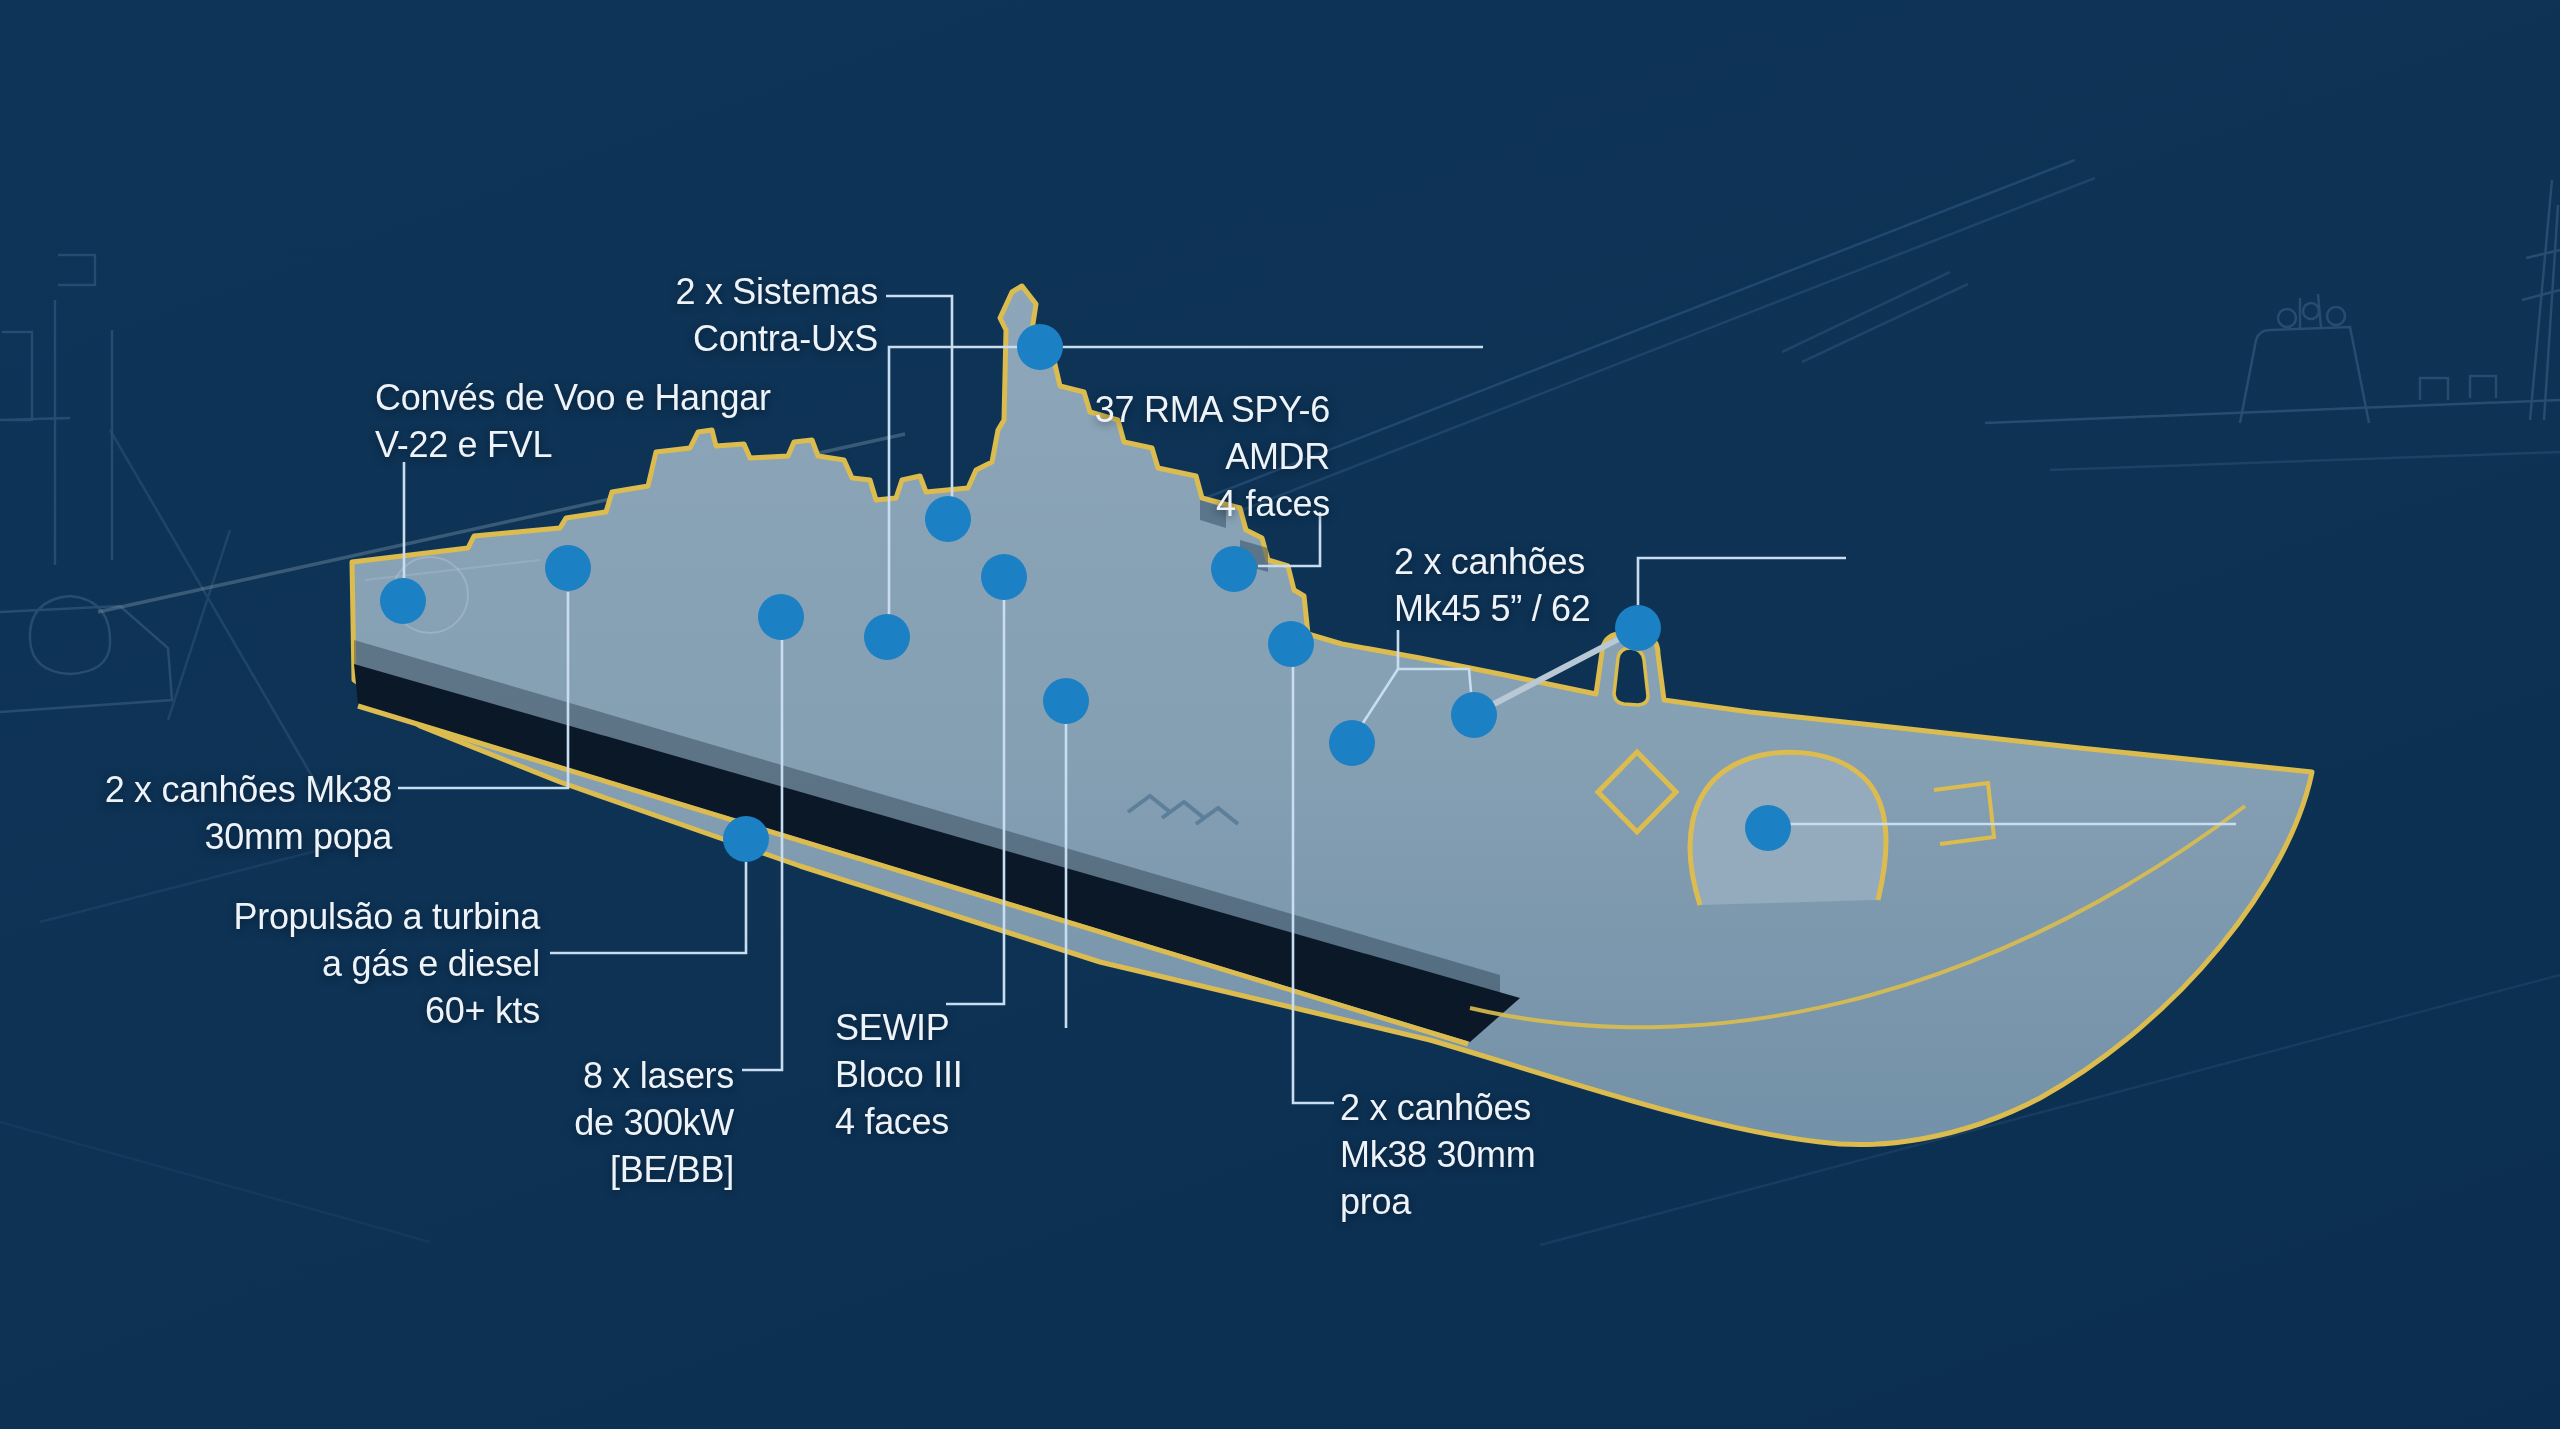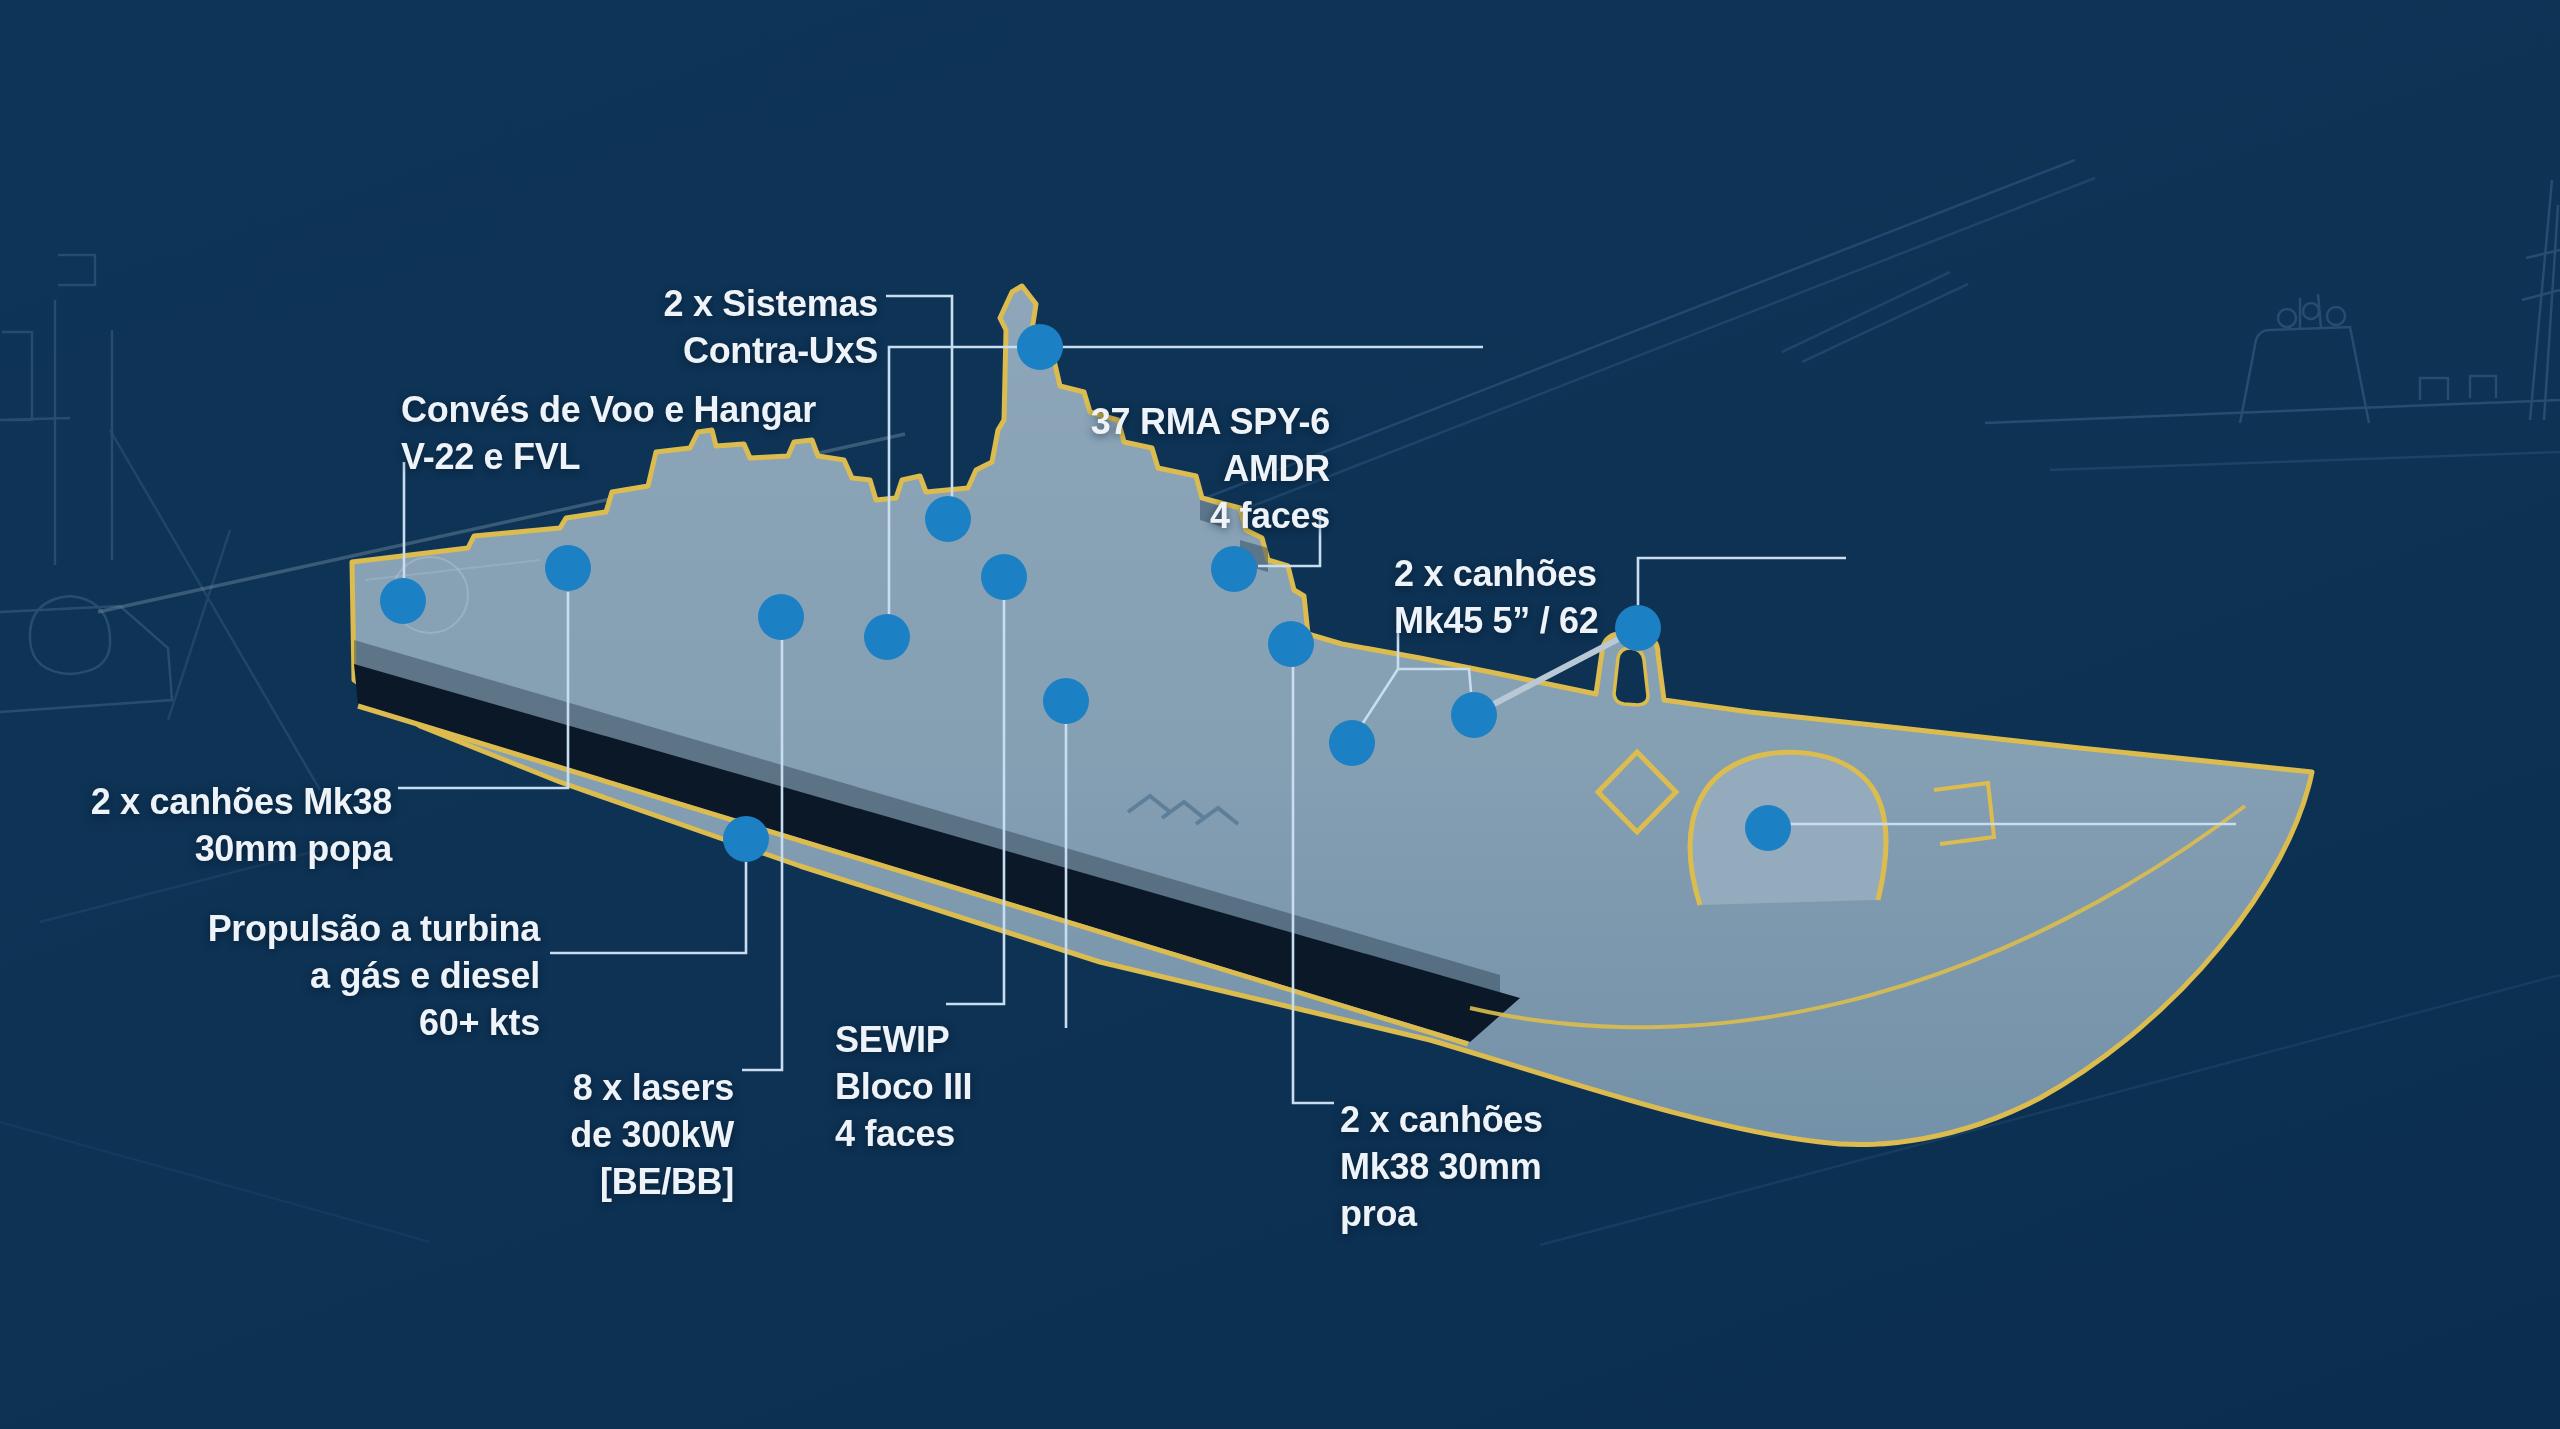--- a/index.html
+++ b/index.html
@@ -1,22 +1,22 @@
 <!DOCTYPE html>
 <html><head>
 <meta charset="utf-8">
 <style>
   html,body{margin:0;padding:0;background:#0d3254;}
   .stage{position:relative;width:2560px;height:1429px;overflow:hidden;
          background:linear-gradient(160deg,#0e3457 0%,#0d3254 55%,#0b2e50 100%);
          font-family:"Liberation Sans",sans-serif;}
   svg{position:absolute;left:0;top:0;}
-  .label{position:absolute;font-weight:700;font-size:36px;line-height:47px;
+  .label{position:absolute;font-weight:400;font-size:36px;line-height:47px;
          color:#edf3f8;letter-spacing:-0.3px;white-space:pre-line;
-         text-shadow:0 2px 8px rgba(4,16,30,.55);margin-top:12px;}
+         text-shadow:0 2px 8px rgba(4,16,30,.55);}
   .r{text-align:right;}
 </style>
 </head>
 <body>
 
 <div class="stage">
 
 <svg width="2560" height="1429" viewBox="0 0 2560 1429">
   <defs>
     <linearGradient id="hullGrad" x1="0" y1="0" x2="0" y2="1">
@@ -123,21 +123,21 @@
     <circle cx="746" cy="839" r="23"></circle>
     <circle cx="781" cy="617" r="23"></circle>
     <circle cx="1004" cy="577" r="23"></circle>
     <circle cx="1066" cy="701" r="23"></circle>
     <circle cx="1291" cy="644" r="23"></circle>
   </g>
 </svg>
 
 <div class="label r" style="right:1682px;top:268px;">2 x Sistemas
 Contra-UxS</div>
-<div class="label" style="left:401px;top:374px;">Convés de Voo e Hangar
+<div class="label" style="left:375px;top:374px;">Convés de Voo e Hangar
 V-22 e FVL</div>
 <div class="label r" style="right:1230px;top:386px;">37 RMA SPY-6
 AMDR
 4 faces</div>
 <div class="label" style="left:1394px;top:538px;">2 x canhões
 Mk45 5” / 62</div>
 <div class="label r" style="right:2168px;top:766px;">2 x canhões Mk38
 30mm popa</div>
 <div class="label r" style="right:2020px;top:893px;">Propulsão a turbina
 a gás e diesel

